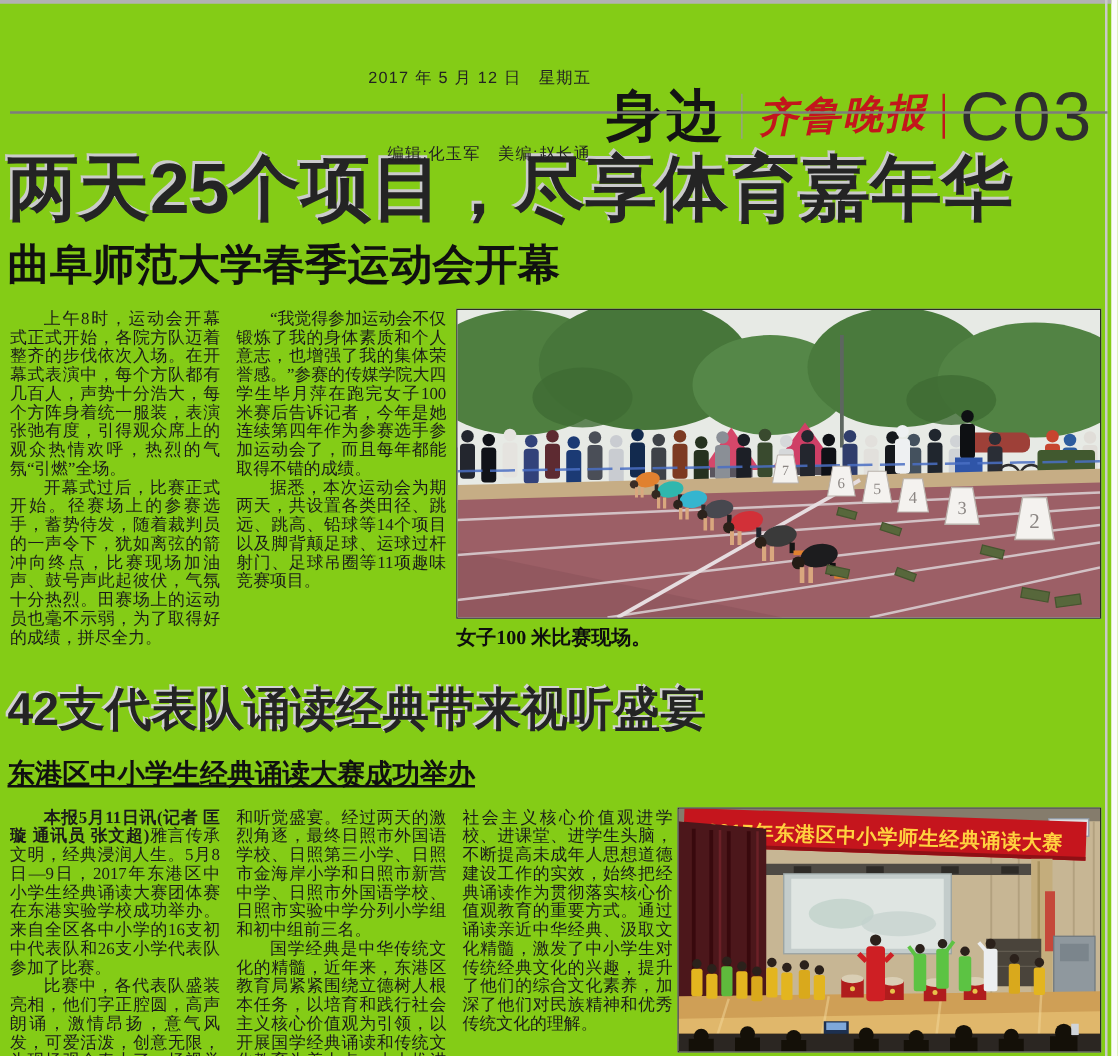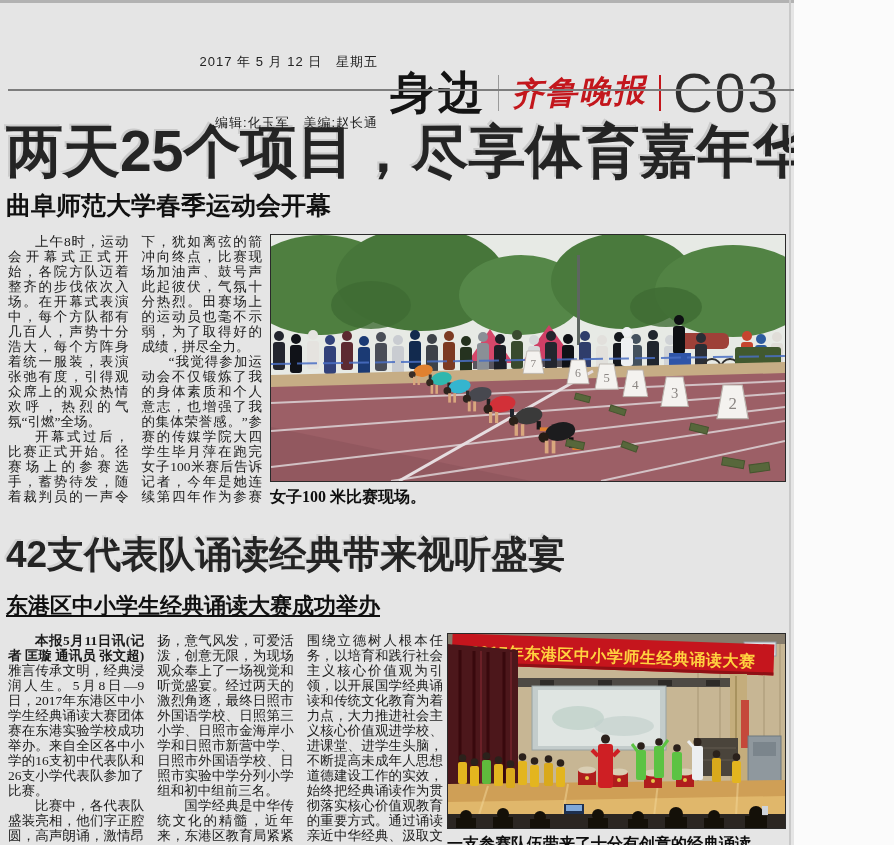--- a/index.html
+++ b/index.html
@@ -1,35 +1,35 @@
 <!DOCTYPE html>
 <html><head>
 <meta charset="utf-8">
 <style>
   html,body{margin:0;padding:0;background:#fbfbfb;}
-  .page{position:relative;width:794px;height:845px;background:#e5e5e5;overflow:hidden;
+  .page{position:relative;width:889px;height:845px;background:#84cc16;overflow:hidden;
         font-family:"Liberation Sans",sans-serif;color:#1c1c1c;}
   .top-rule{position:absolute;top:0;left:0;width:894px;height:3px;background:#b2b2b2;}
   .right-rule{position:absolute;top:0;right:3px;width:2px;height:845px;background:#c9c9c9;}
 
   
   .masthead{position:absolute;top:12px;right:14px;display:flex;align-items:center;gap:12px;}
   .dateline{text-align:right;font-size:13px;line-height:1.55;color:#222;letter-spacing:1px;white-space:pre;}
   .section-name{font-size:45px;font-weight:900;color:#141414;letter-spacing:3px;}
   .vdiv{width:1px;height:36px;background:#9a9a9a;}
   .vdiv.red{width:2px;background:#c3161c;}
   .brand{font-size:32px;color:#c3161c;font-family:"Liberation Serif",serif;
          font-style:italic;font-weight:700;letter-spacing:2px;transform:rotate(-2deg);}
   .page-no{font-size:55px;font-weight:400;color:#2e2e2e;letter-spacing:2px;}
   .header-rule{position:absolute;top:89px;left:8px;width:878px;height:2px;background:#7d7d7d;}
 
   .content{padding-top:104px;}
   .headline1{margin:18px 4px 0 6px;font-size:57px;line-height:1.02;font-weight:900;color:#242424;
              letter-spacing:0;white-space:nowrap;text-shadow:-2px -2px 0 #cbcbcb;}
-  .subhead1{margin:9px 6px 0;font-size:25px;font-weight:700;color:#101010;}
+  .subhead1{margin:9px 6px 0;font-size:34px;font-weight:700;color:#101010;}
   .headline2{margin:18px 6px 0;font-size:37px;font-weight:700;color:#242424;text-shadow:-2px -2px 0 #d2d2d2;}
   .subhead2{margin:11px 6px 0;font-size:22px;font-weight:700;color:#101010;text-decoration:underline;}
 
   .sec{display:flex;margin:12px 8px 0;}
   .coltext{font-family:"Liberation Serif",serif;font-size:13.5px;line-height:15px;
            text-align:justify;color:#1b1b1b;column-fill:auto;}
   .coltext p{margin:0;text-indent:2em;}
   .byline{font-weight:700;}
   .a1-text{width:354px;height:278px;overflow:hidden;column-count:2;column-gap:13px;}
   .a2-text{width:534px;height:220px;overflow:hidden;column-count:3;column-gap:13px;}

